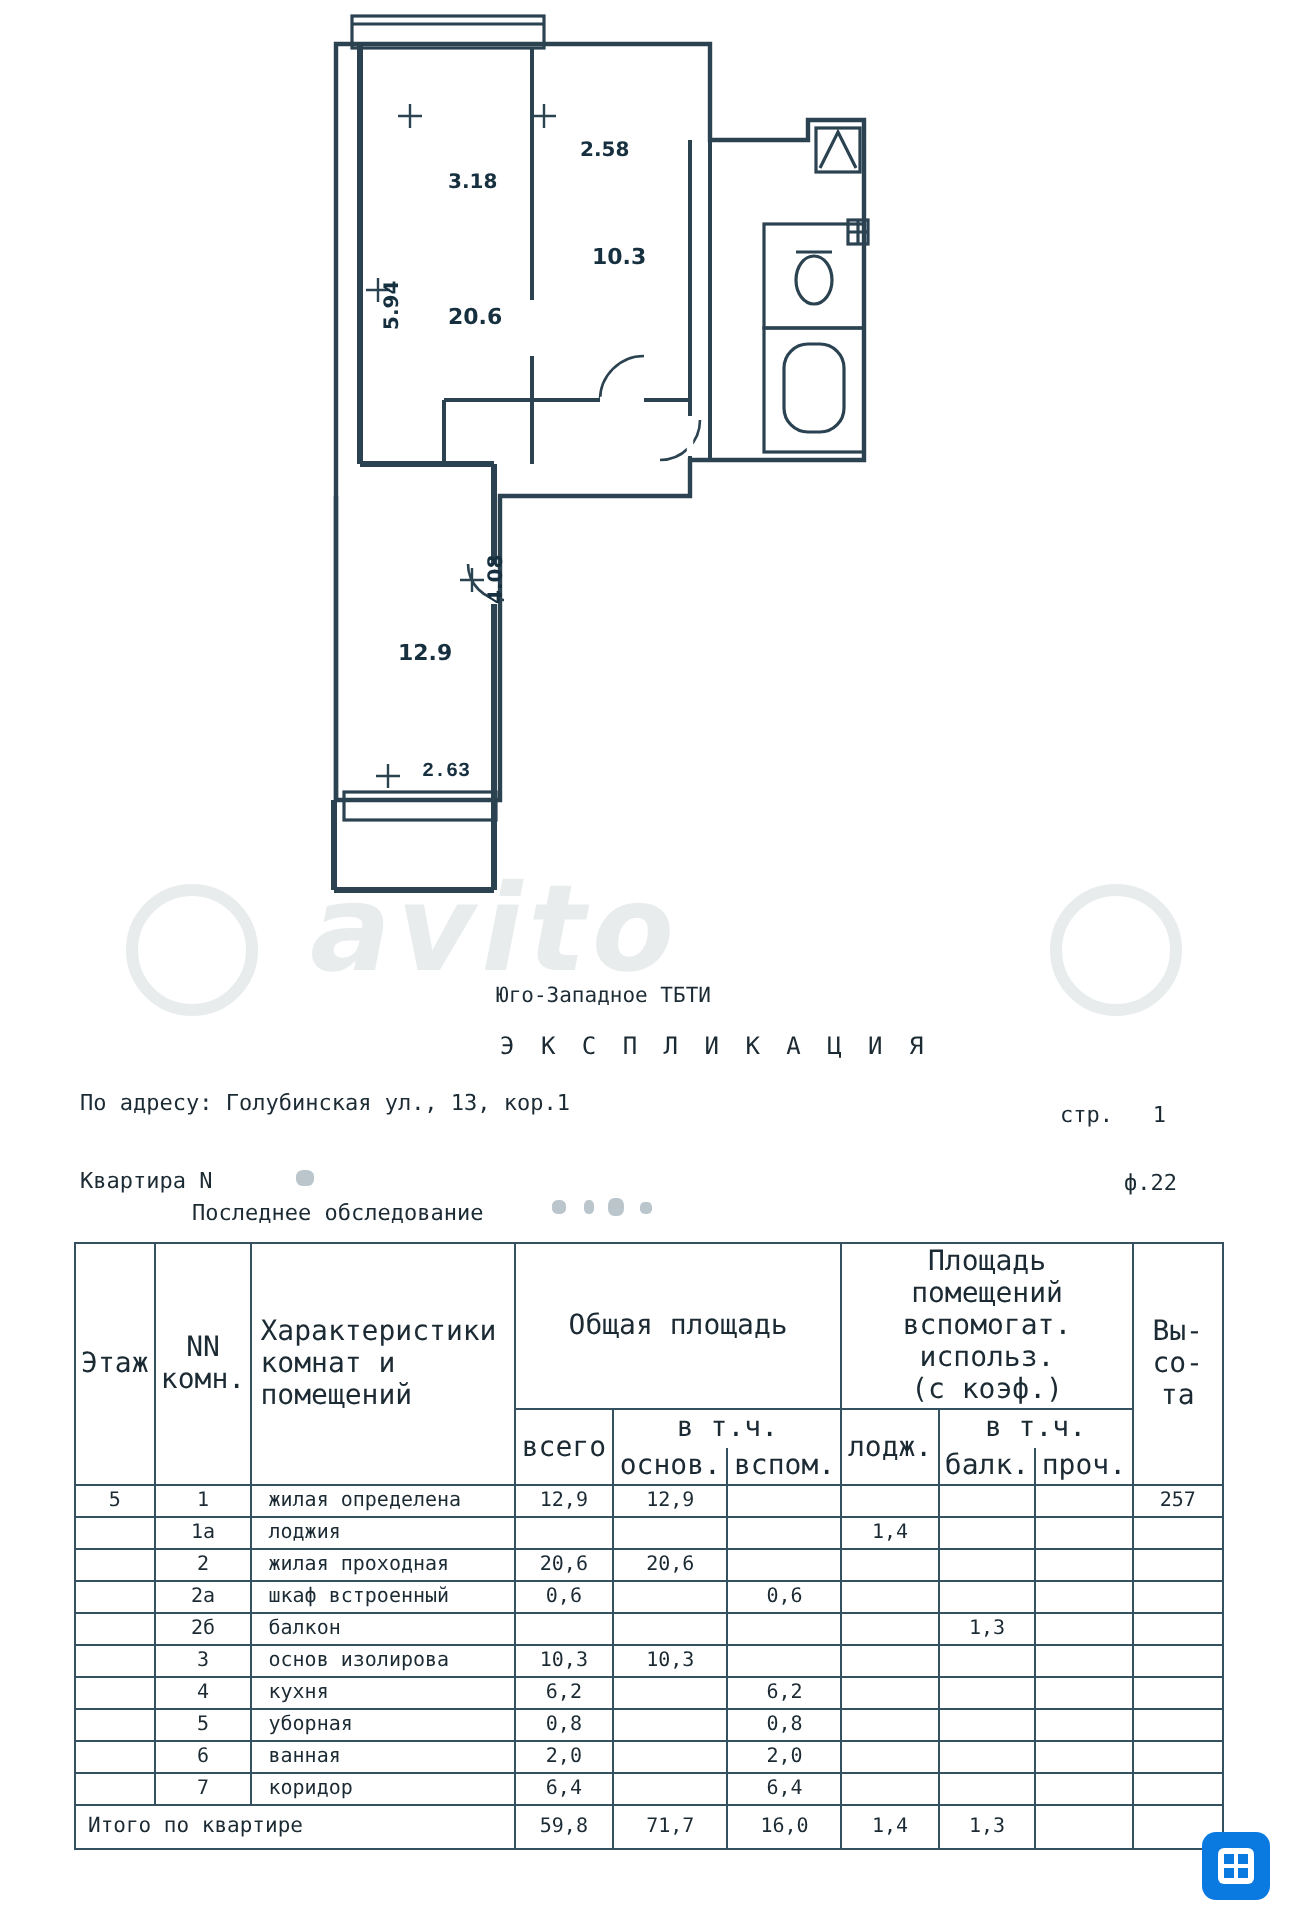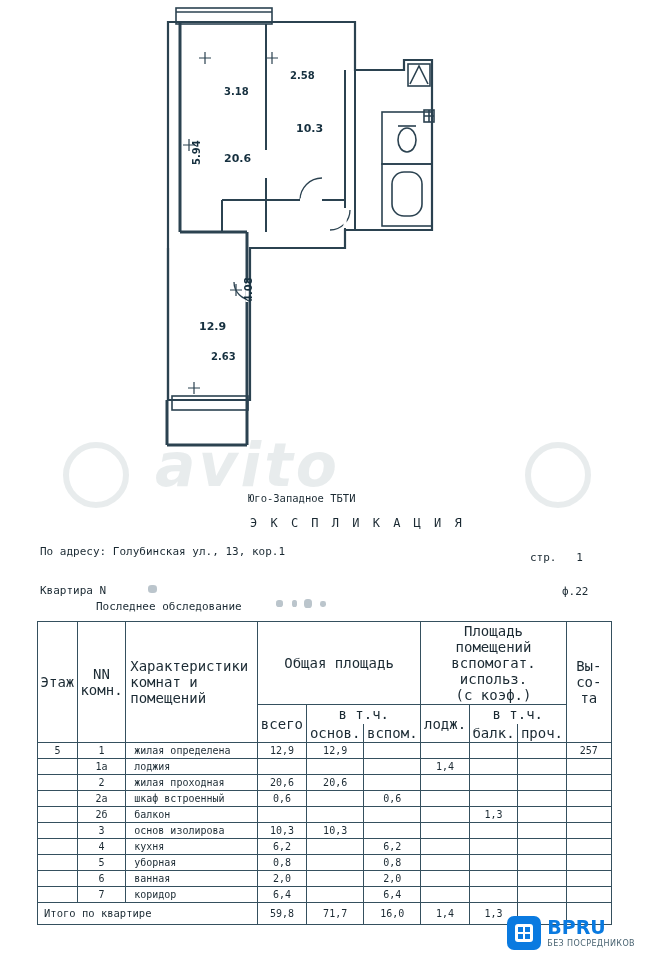--- a/index.html
+++ b/index.html
@@ -203,21 +203,21 @@
       <g stroke="#2b4250" fill="none" stroke-width="2">
         <path d="M355 230 L432 230"></path>
         <path d="M345 230 L345 248 L250 248"></path>
       </g>
     </svg>
 
     <div class="dimlabel" style="left:224px;top:86px;text-align:center;">3.18</div>
     <div class="dimlabel" style="left:290px;top:70px;">2.58</div>
     <div class="dimlabel rot" style="left:191px;top:165px;">5.94</div>
     <div class="dimlabel rot" style="left:243px;top:302px;">4.08</div>
-    <div class="dimlabel" style="left:211px;top:351px;">2.63</div>
+    <div class="dimlabel" style="left:211px;top:381px;font-family:Liberation Mono, monospace;">2.63</div>
 
     <div class="arealabel" style="left:224px;top:152px;">20.6</div>
     <div class="arealabel" style="left:296px;top:122px;">10.3</div>
     <div class="arealabel" style="left:199px;top:320px;">12.9</div>
   </div>
 
   <div id="wm">
     <div id="wmc1"></div>
     <div id="wmc2"></div>
     <span style="position:absolute;left:100px;top:10px;">avito</span>
@@ -420,19 +420,15 @@
   <div id="logo">
     <div id="logobox">
       <svg width="22" height="22" viewBox="0 0 22 22" xmlns="http://www.w3.org/2000/svg">
         <rect x="2" y="2" width="18" height="18" rx="3" fill="#ffffff"></rect>
         <rect x="5" y="5" width="5" height="5" fill="#0a7ae0"></rect>
         <rect x="12" y="5" width="5" height="5" fill="#0a7ae0"></rect>
         <rect x="5" y="12" width="5" height="5" fill="#0a7ae0"></rect>
         <rect x="12" y="12" width="5" height="5" fill="#0a7ae0"></rect>
       </svg>
     </div>
-    <div id="logotxt">
-      <span class="big">BPRU</span>
-      <span class="small">БЕЗ ПОСРЕДНИКОВ</span>
-    </div>
   </div>
 
 </div>
 
 </body></html>

